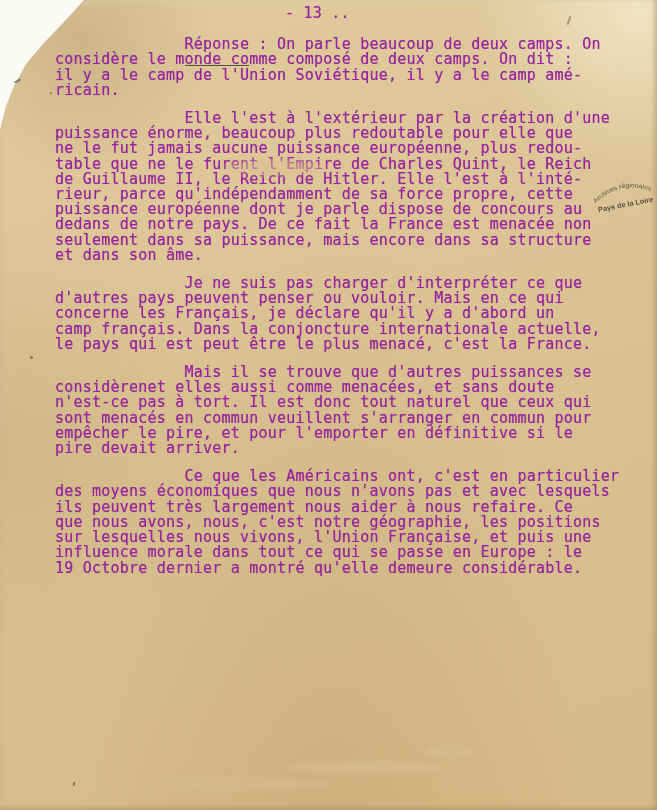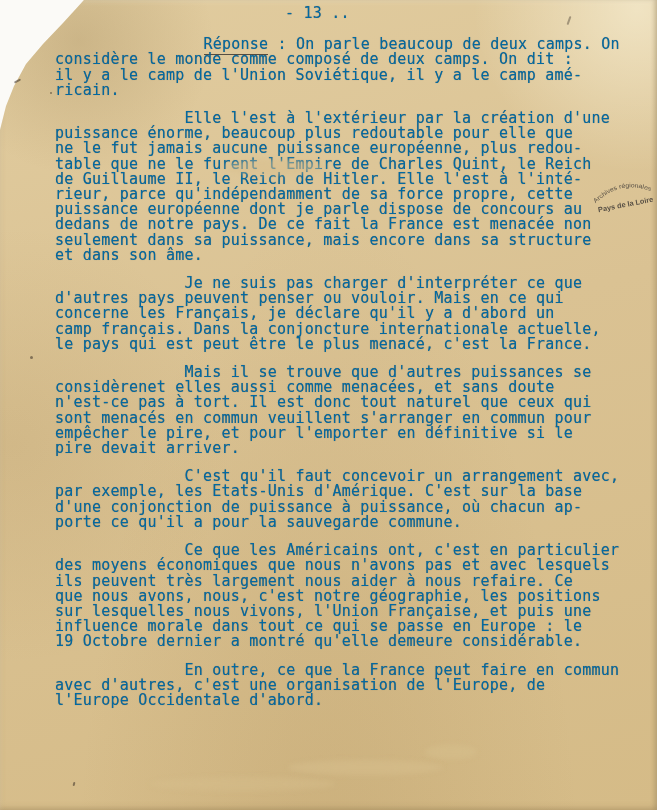--- a/index.html
+++ b/index.html
@@ -20,27 +20,27 @@
       radial-gradient(circle at 2% 55%, rgba(150,118,62,.13), transparent 28%),
       radial-gradient(ellipse 120% 120% at 50% 45%, transparent 60%, rgba(120,95,50,.13) 100%),
       linear-gradient(165deg,#e1cc9f 0%,#dac293 45%,#d5bb87 100%);
     box-shadow:
       inset -3px 0 5px -1px rgba(110,85,45,.30),
       inset 0 -3px 6px -1px rgba(110,85,45,.22),
       inset 0 2px 5px -1px rgba(255,250,230,.5);
   }
   .content{
     position:absolute;left:55px;top:6px;width:585px;
-    color:#0369a1;
+    color:#a21caf;
     font-size:15px;line-height:15.2px;letter-spacing:.22px;
     text-shadow:0 0 .7px rgba(62,56,49,.55);
   }
   .pagenum{text-align:center;margin:0 60px 16px 0;}
   .para{white-space:pre-wrap;margin:0 0 13px 0;}
-  .u{border-bottom:1.2px solid rgba(62,56,49,.85);padding-bottom:1px;margin-left:19px;}
+  .u{border-bottom:1.2px solid rgba(62,56,49,.85);padding-bottom:12px;}
   .stamp{
     position:absolute;left:590px;top:172px;width:68px;height:48px;
     transform:rotate(-11deg);
     opacity:.88;
   }
   .stamp text{fill:#46403a;font-family:"Liberation Sans",sans-serif;}
   .blotch{
     position:absolute;border-radius:50%;
     background:rgba(216,192,142,.55);
     filter:blur(2.5px);
@@ -91,36 +91,29 @@
 le pays qui est peut être le plus menacé, c'est la France.</div>
 
 
     <div class="para">              Mais il se trouve que d'autres puissances se
 considèrenet elles aussi comme menacées, et sans doute
 n'est-ce pas à tort. Il est donc tout naturel que ceux qui
 sont menacés en commun veuillent s'arranger en commun pour
 empêcher le pire, et pour l'emporter en définitive si le
 pire devait arriver.</div>
 
-    <div class="para">              C'est qu'il faut concevoir un arrangement avec,
-par exemple, les Etats-Unis d'Amérique. C'est sur la base
-d'une conjonction de puissance à puissance, où chacun ap-
-porte ce qu'il a pour la sauvegarde commune.</div>
 
     <div class="para">              Ce que les Américains ont, c'est en particulier
 des moyens économiques que nous n'avons pas et avec lesquels
 ils peuvent très largement nous aider à nous refaire. Ce
 que nous avons, nous, c'est notre géographie, les positions
 sur lesquelles nous vivons, l'Union Française, et puis une
 influence morale dans tout ce qui se passe en Europe : le
 19 Octobre dernier a montré qu'elle demeure considérable.</div>
 
-    <div class="para">              En outre, ce que la France peut faire en commun
-avec d'autres, c'est une organisation de l'Europe, de
-l'Europe Occidentale d'abord.</div>
 
   </div>
 
   <svg class="stamp" viewBox="0 0 68 48" xmlns="http://www.w3.org/2000/svg">
     <defs>
       <path id="stamp-arc" d="M 3 27 Q 34 5 65 27" fill="none"></path>
     </defs>
     <text font-size="6.2" letter-spacing="0"><textPath href="#stamp-arc" startOffset="2" textLength="60" lengthAdjust="spacingAndGlyphs">Archives régionales</textPath></text>
     <text x="34" y="35" text-anchor="middle" font-size="7.2" font-weight="bold" textLength="56" lengthAdjust="spacingAndGlyphs">Pays de la Loire</text>
   </svg>

